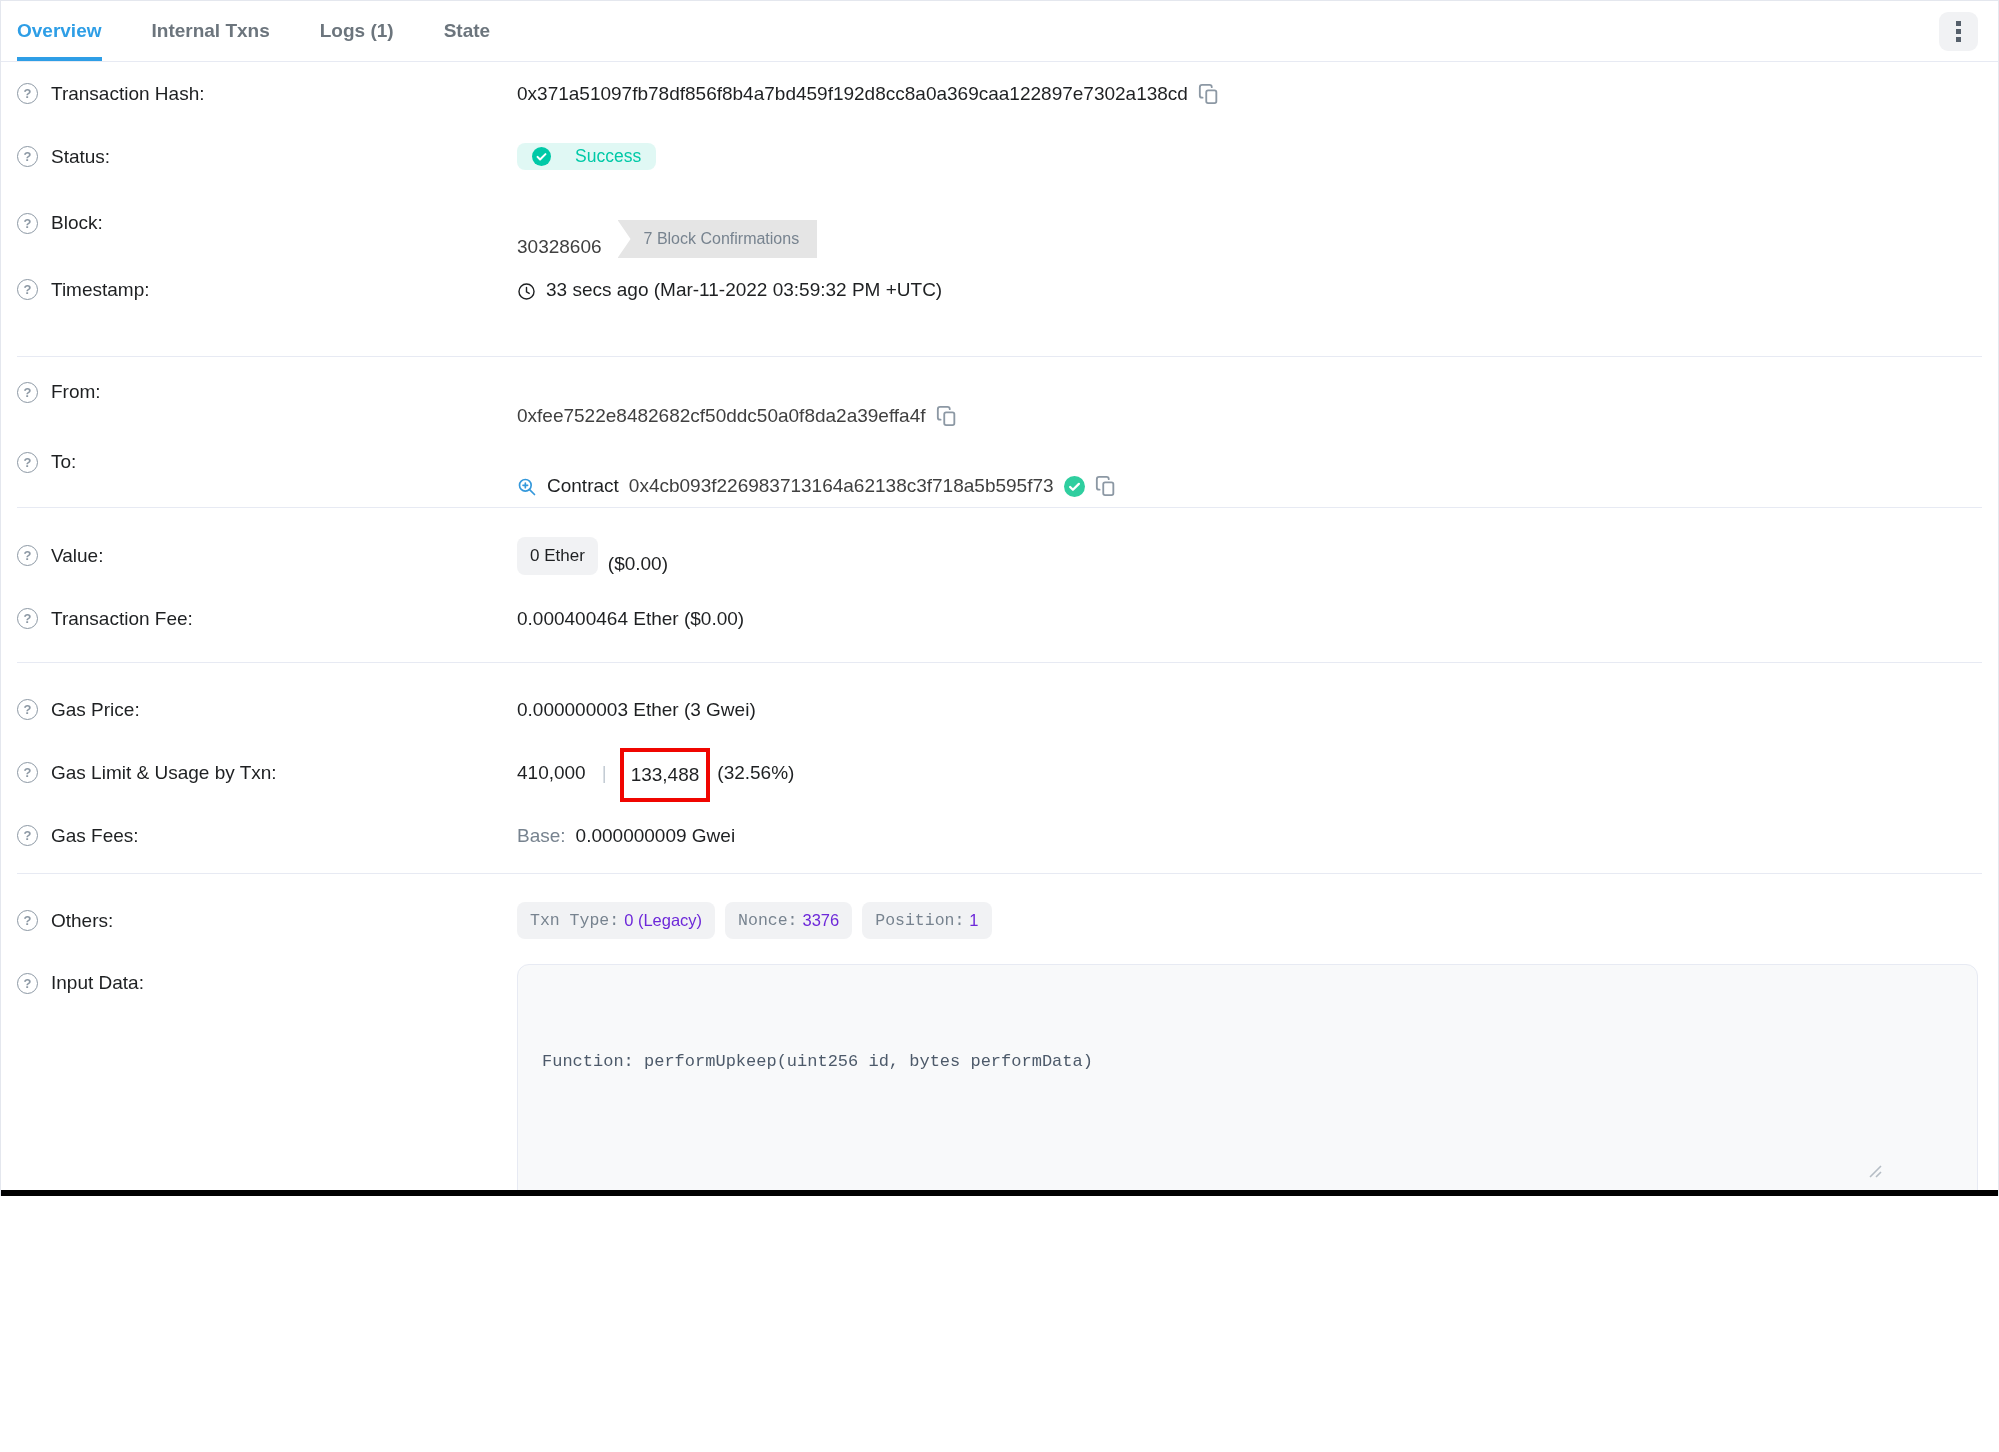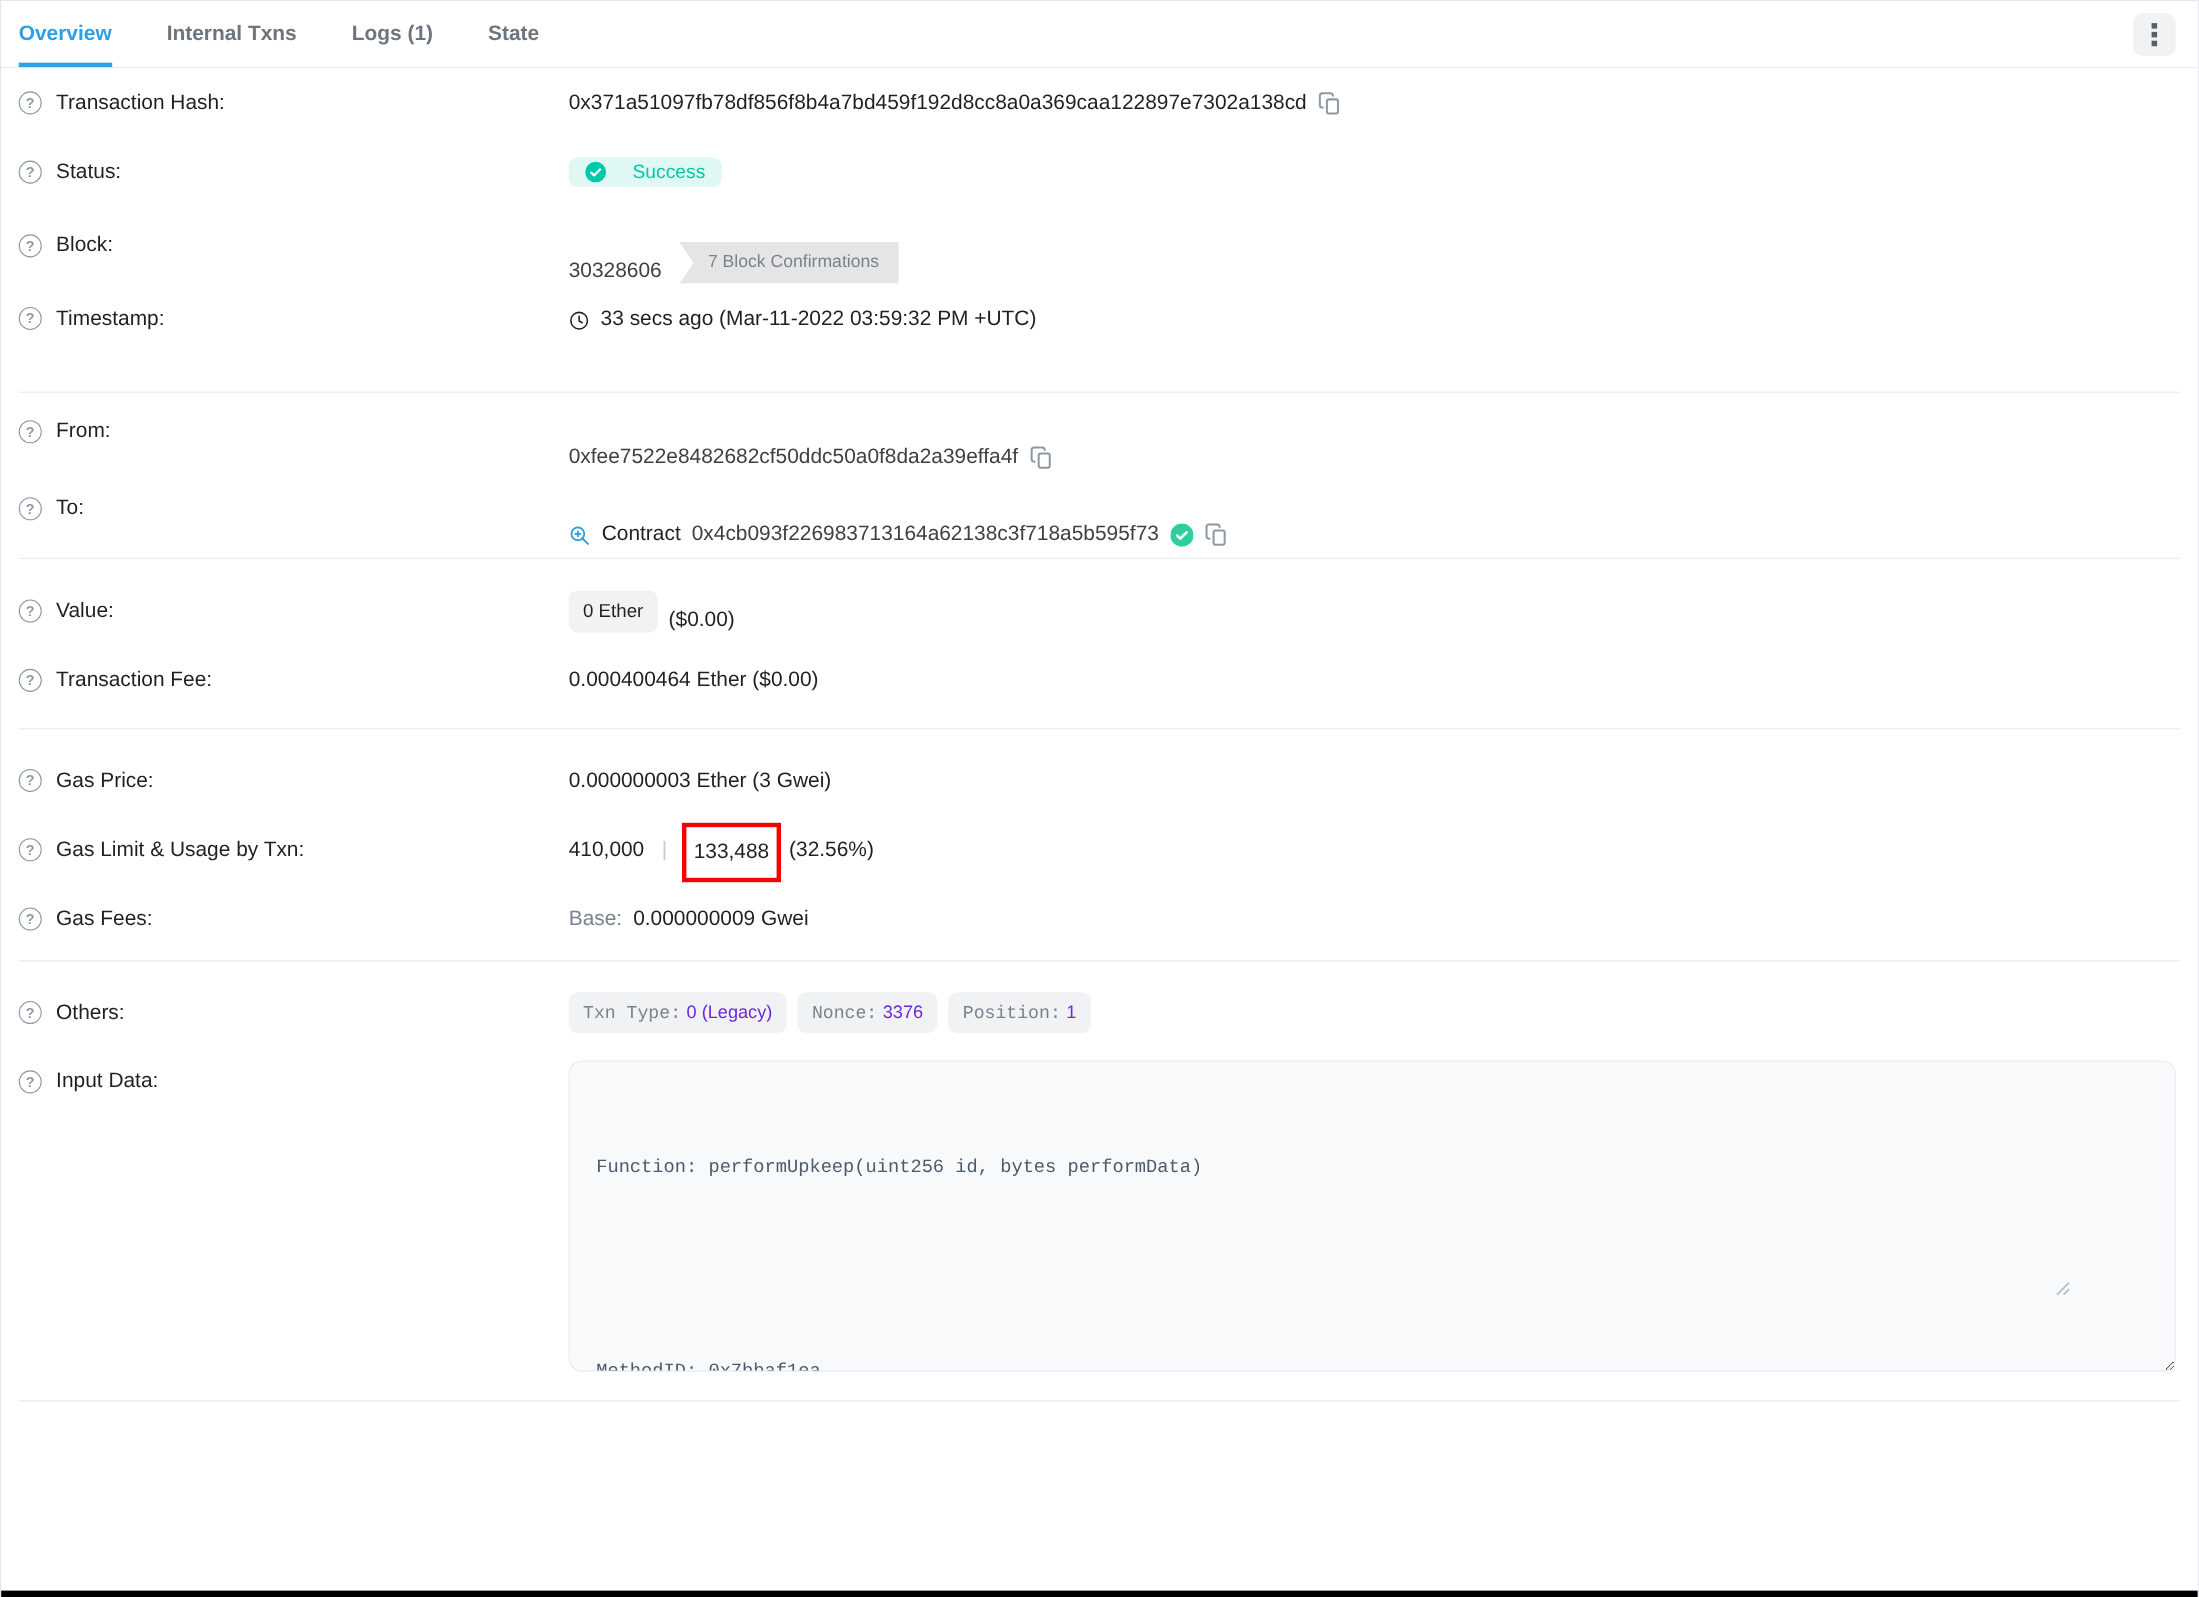--- a/index.html
+++ b/index.html
@@ -5,21 +5,21 @@
   * { box-sizing: border-box; margin: 0; padding: 0; }
   html,body { width: 1999px; height: 1452px; }
   body {
     font-family: "Liberation Sans", sans-serif;
     color: #1e2022;
     background: #ffffff;
     font-size: 19px;
   }
   .page {
     position: relative;
-    width: 1999px; height: 1452px;
+    width: 1999px; height: 1196px;
     border: 1px solid #e4e7ee;
     border-bottom: none;
     background: #fff;
     overflow: hidden;
   }
   
   .tabbar {
     display: flex; align-items: stretch;
     height: 61px;
     border-bottom: 1px solid #e7eaf3;

